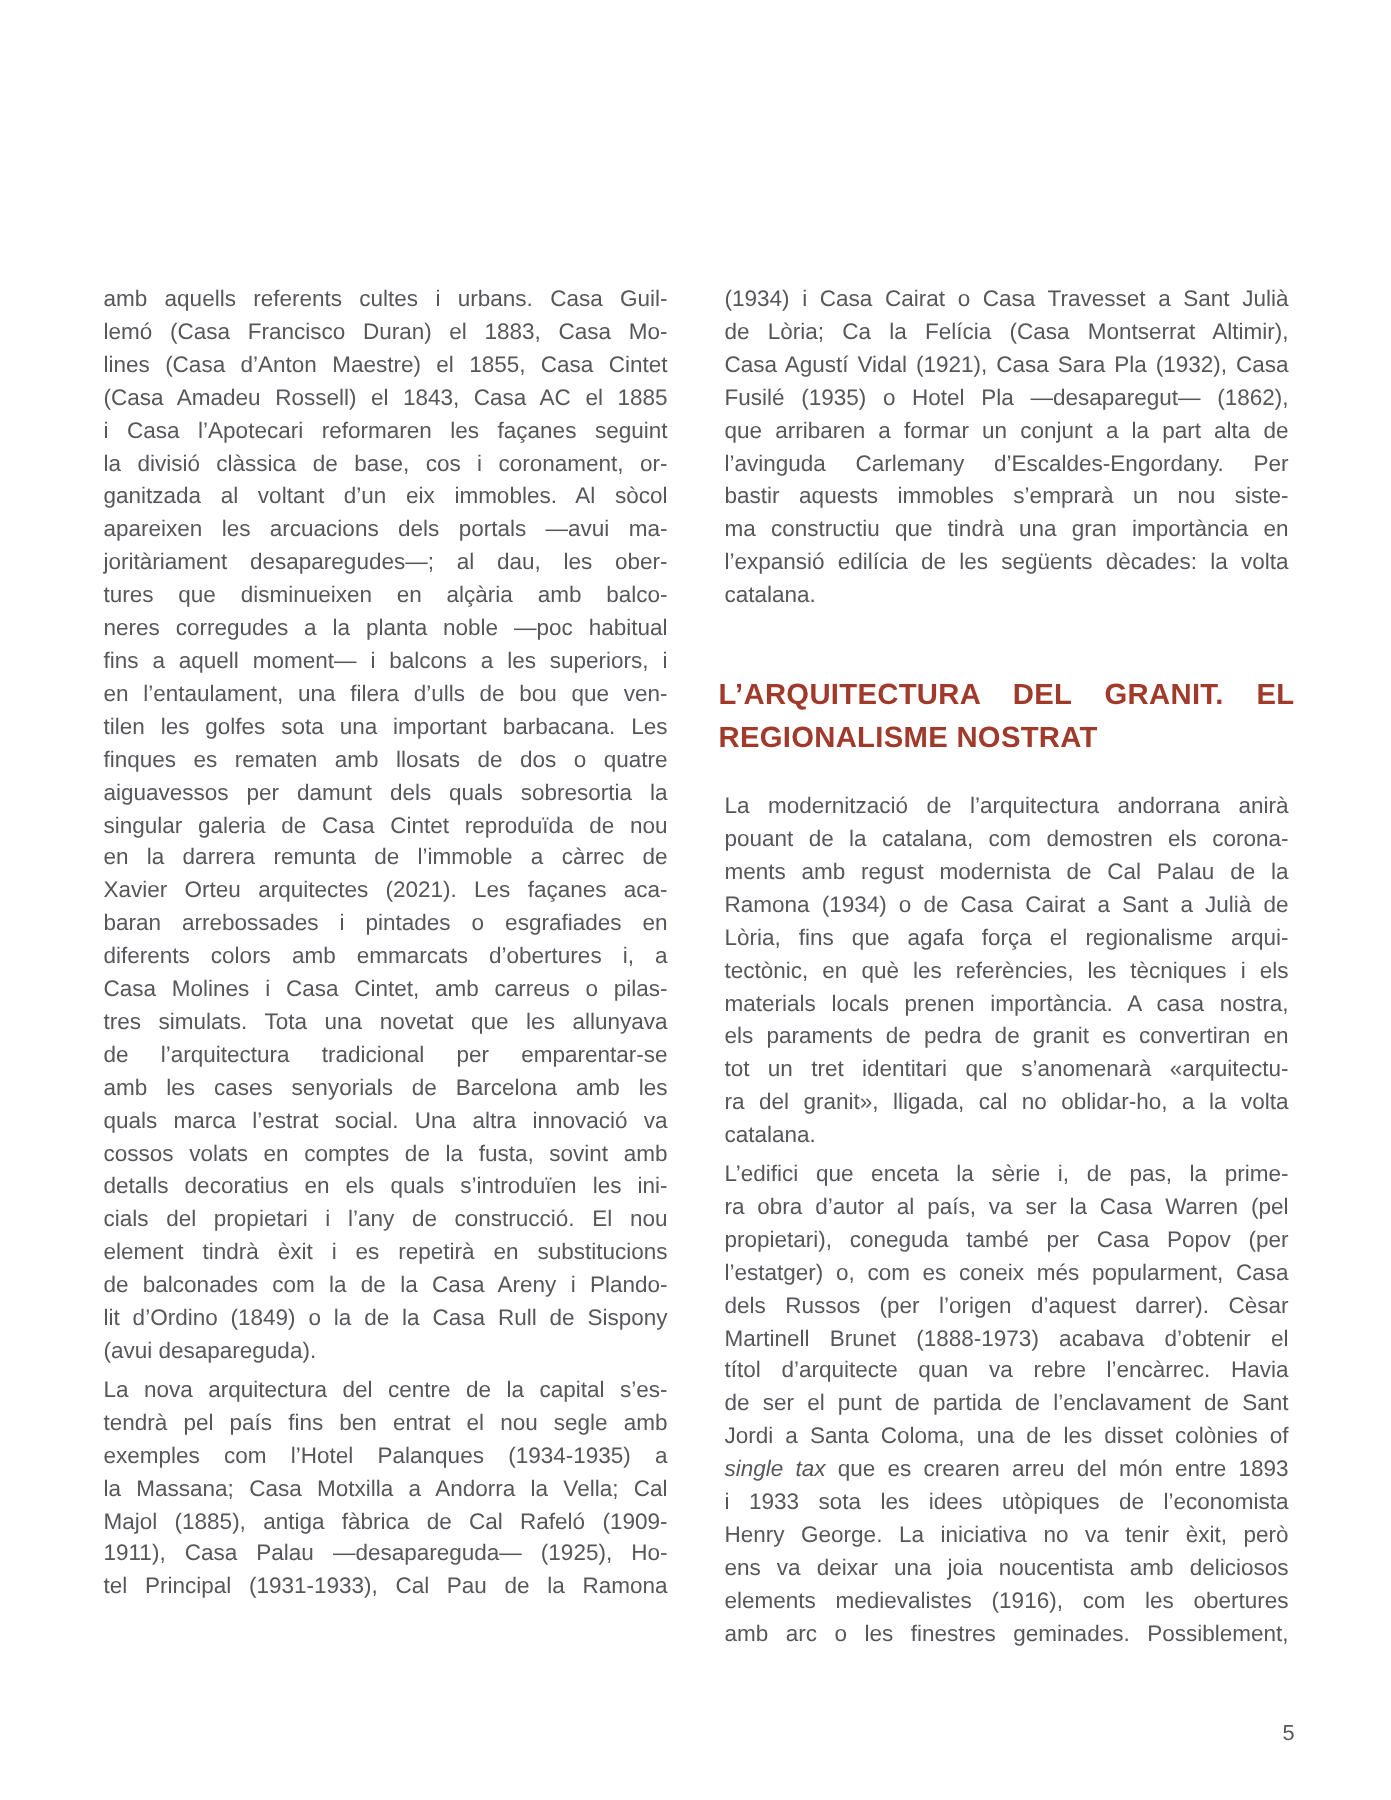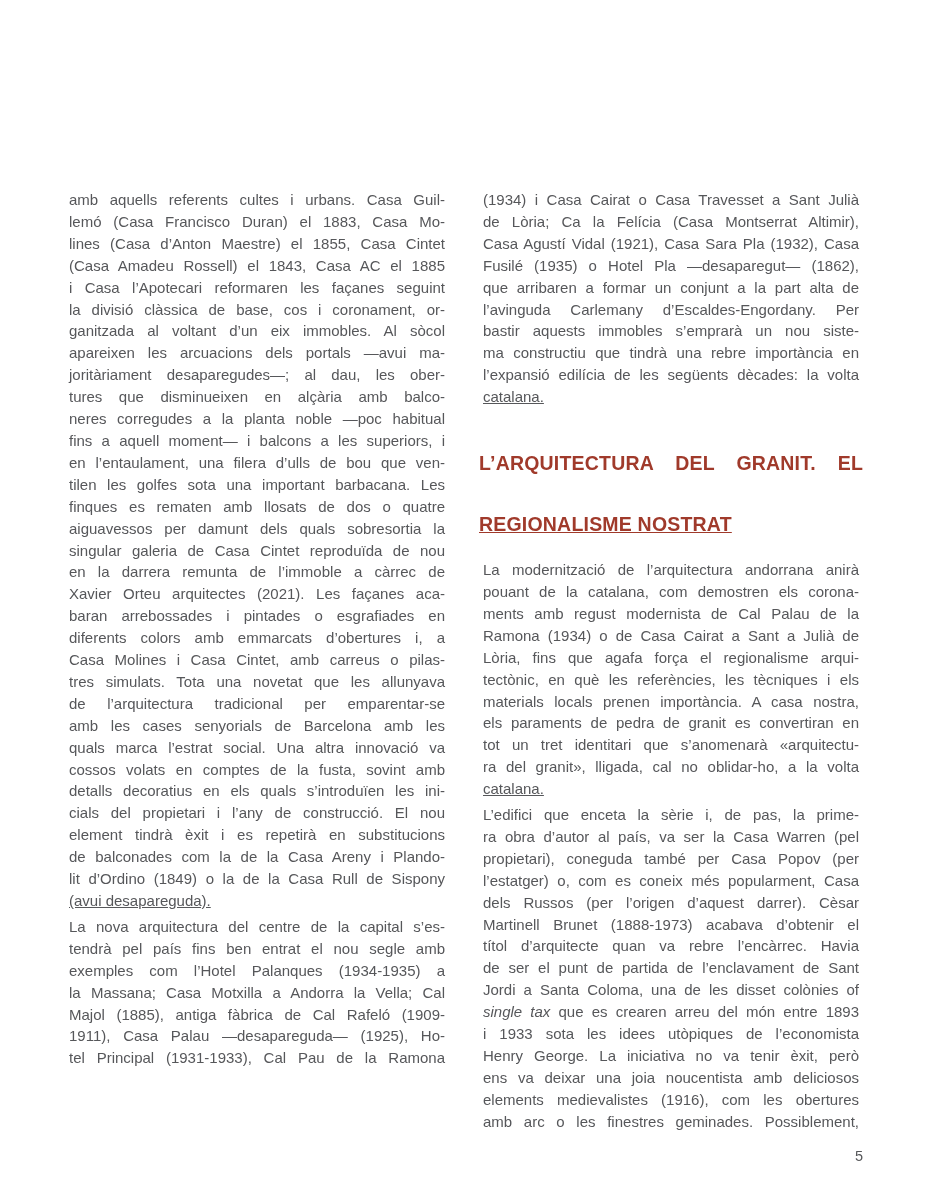--- a/index.html
+++ b/index.html
@@ -26,31 +26,30 @@
   .col-left  { left: 65px; }
   .col-right { left: 479px; }
   .para { margin: 4px; }
   .line {
     text-align: justify;
     text-align-last: justify;
     white-space: normal;
   }
   .line.last {
     text-align-last: left;
-    text-decoration: underline;
   }
   .heading {
     color: var(--heading-color, #a03a2b);
     font-weight: bold;
     font-size: 19.5px;
     line-height: 29px;
     margin: 41px 0 20px 0;
     letter-spacing: 0.2px;
   }
-  .heading .line { text-align: justify; text-align-last: justify; margin-top: 32px; }
+  .heading .line { text-align: justify; text-align-last: justify; }
   .heading .line.last { text-align-last: left; }
   .page-number {
     position: absolute;
     top: 1148px;
     right: 64px;
     font-size: 14.5px;
     color: var(--text-color, #56575a);
   }
 </style>
 </head>
@@ -105,21 +104,21 @@
     </div>
   <div class="col col-right" id="col-right">
       <div class="para">
         <div class="line"><span>(1934) i Casa Cairat o Casa Travesset a Sant Julià</span></div>
         <div class="line"><span>de Lòria; Ca la Felícia (Casa Montserrat Altimir),</span></div>
         <div class="line"><span>Casa Agustí Vidal (1921), Casa Sara Pla (1932), Casa</span></div>
         <div class="line"><span>Fusilé (1935) o Hotel Pla —desaparegut— (1862),</span></div>
         <div class="line"><span>que arribaren a formar un conjunt a la part alta de</span></div>
         <div class="line"><span>l’avinguda Carlemany d’Escaldes-Engordany. Per</span></div>
         <div class="line"><span>bastir aquests immobles s’emprarà un nou siste-</span></div>
-        <div class="line"><span>ma constructiu que tindrà una rebre importància en</span></div>
+        <div class="line"><span>ma constructiu que tindrà una gran importància en</span></div>
         <div class="line"><span>l’expansió edilícia de les següents dècades: la volta</span></div>
         <div class="line last"><span>catalana.</span></div>
       </div>
       <div class="heading">
         <div class="line"><span>L’ARQUITECTURA DEL GRANIT. EL</span></div>
         <div class="line last"><span>REGIONALISME NOSTRAT</span></div>
       </div>
       <div class="para">
         <div class="line"><span>La modernització de l’arquitectura andorrana anirà</span></div>
         <div class="line"><span>pouant de la catalana, com demostren els corona-</span></div>

